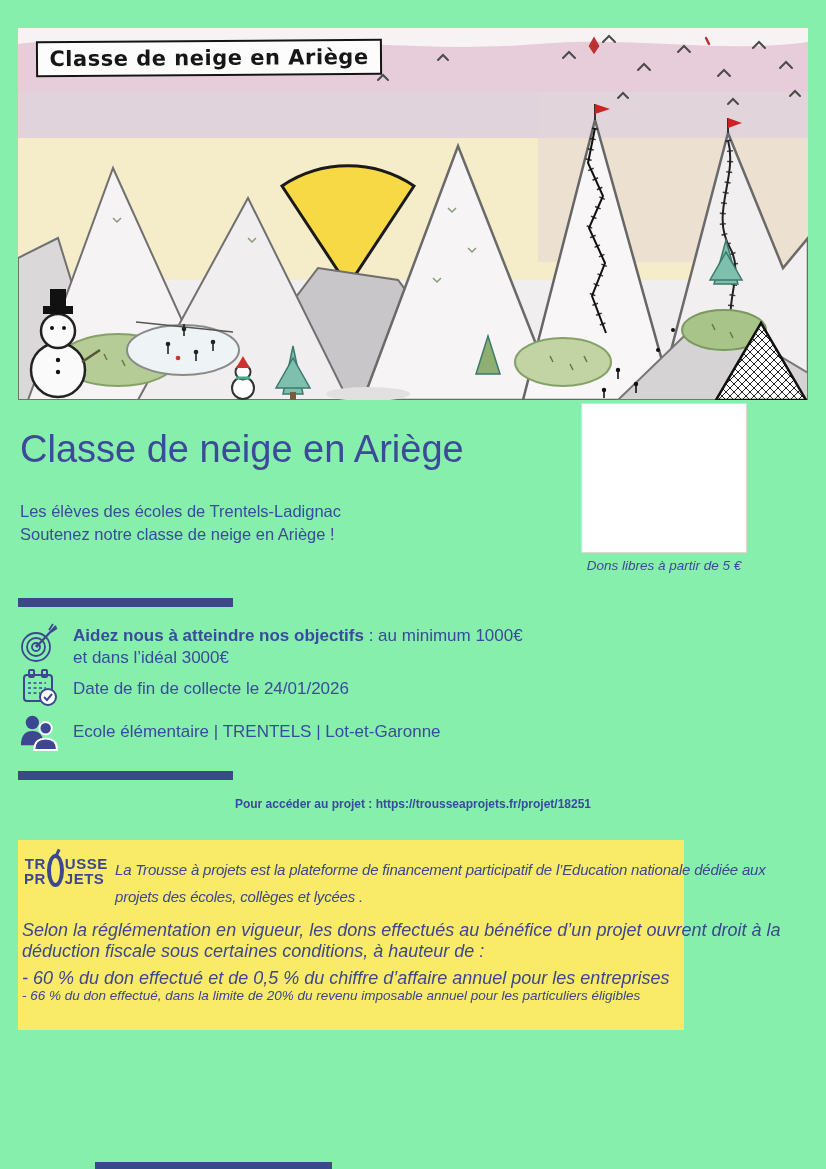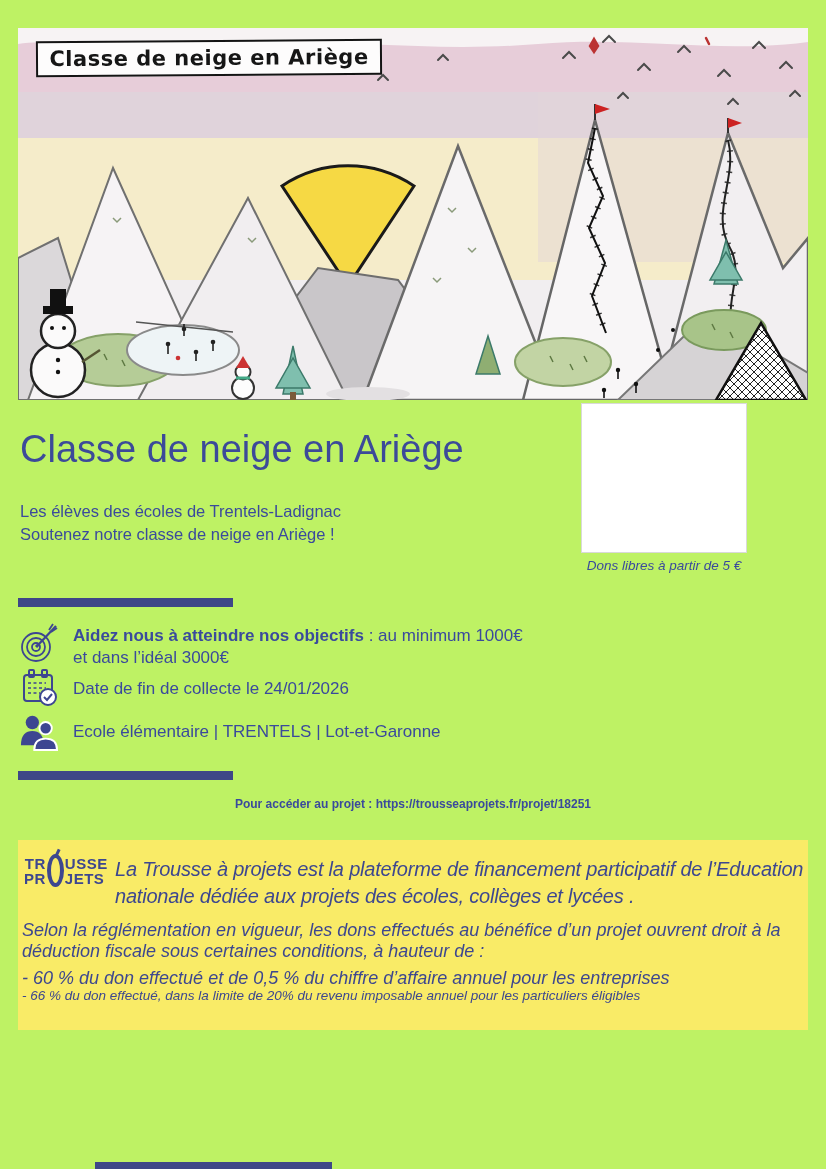--- a/index.html
+++ b/index.html
@@ -1,17 +1,17 @@
 <!DOCTYPE html>
 <html><head>
 <meta charset="utf-8">
 <style>
   html,body { margin:0; padding:0; background:#ffffff; }
   body { width:826px; height:1169px; font-family:"Liberation Sans", sans-serif; }
-  #page { position:relative; width:826px; height:1169px; overflow:hidden; background:#bef264; }
+  #page { position:relative; width:826px; height:1169px; overflow:hidden; background:#86efac; }
   .abs { position:absolute; }
 
   
   .drawing { left:18px; top:28px; width:790px; height:372px; }
   .banner {
     position:absolute; left:18px; top:12px; width:346px; height:36px;
     background:#fdfcfc; border:2.5px solid #141414; box-sizing:border-box;
     display:flex; align-items:center; justify-content:center;
     transform:rotate(-0.4deg);
   }
@@ -36,22 +36,22 @@
   .row1 .dtext { width:500px; line-height:22px; padding-top:3px; }
   .row2 { top:668px; align-items:center; height:42px; }
   .row3 { top:711px; align-items:center; height:42px; }
   .bold { font-weight:bold; }
 
   
   .access { left:0; top:797px; width:826px; text-align:center; font-size:12px; font-weight:bold; color:#3a4a9c; }
   .access a { color:#3a4a9c; text-decoration:none; }
 
   
-  .yellow-box { left:18px; top:840px; width:790px; height:190px; background:#f9eb67; box-sizing:border-box; color:#3d478f; }
-  .yb-intro { position:absolute; left:97px; top:16px; width:692px; font-size:20px; font-style:italic; line-height:27px; letter-spacing:-0.2px; }
+  .yellow-box { left:18px; top:840px; width:666px; height:190px; background:#f9eb67; box-sizing:border-box; color:#3d478f; }
+  .yb-intro { position:absolute; left:97px; top:16px; width:692px; font-size:15px; font-style:italic; line-height:27px; letter-spacing:-0.2px; }
   .yb-legal { position:absolute; left:4px; top:80px; width:770px; font-size:18px; font-style:italic; line-height:21px; }
   .yb-item1 { position:absolute; left:4px; top:128px; width:770px; font-size:18px; font-style:italic; }
   .yb-item2 { position:absolute; left:4px; top:148px; width:770px; font-size:13.5px; font-style:italic; }
 
   
   .logo { position:absolute; left:6px; top:14px; display:flex; align-items:center; color:#3d478f; }
   .logo-col { display:flex; flex-direction:column; font-weight:bold; font-size:15px; line-height:15px; letter-spacing:0.5px; }
   .logo-o { position:relative; width:17px; height:33px; border:4.5px solid #3d478f; border-radius:50%; box-sizing:border-box; margin:0 1px; }
   .logo-o .accent { position:absolute; left:5px; top:-9px; width:3px; height:8px; background:#3d478f; transform:rotate(25deg); }
 </style>

